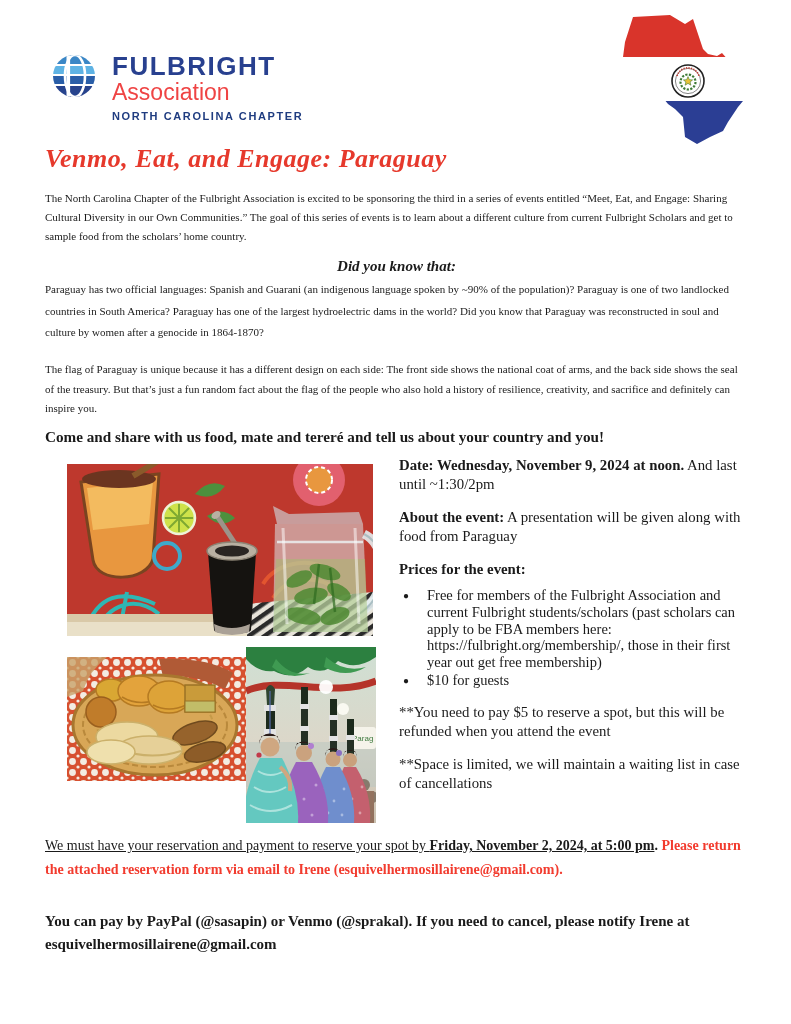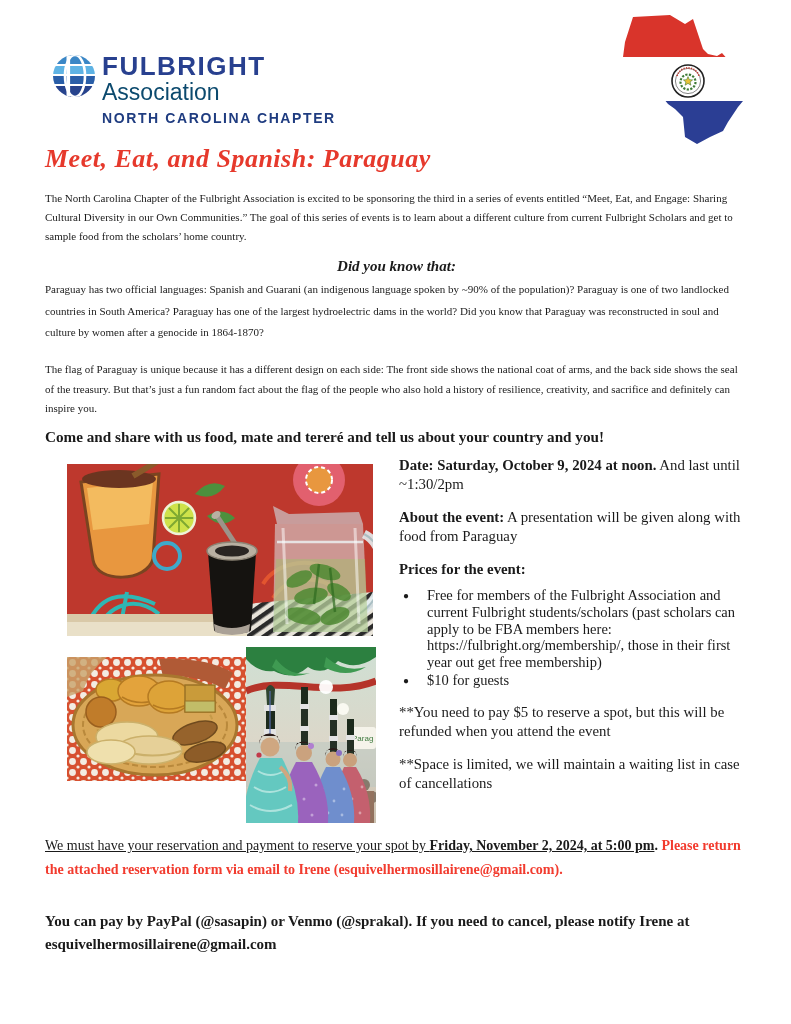--- a/index.html
+++ b/index.html
@@ -1,28 +1,28 @@
 <!DOCTYPE html>
 <html><head>
 <meta charset="utf-8">
 <style>
   html,body{margin:0;padding:0;background:#e9e9e9;}
   .page{position:relative;width:791px;height:1024px;margin:0 auto;background:#ffffff;
         font-family:"Liberation Serif","DejaVu Serif",serif;color:#1a1a1a;overflow:hidden;}
   .abs{position:absolute;}
 
   
-  .logo{left:52px;top:53px;display:flex;align-items:flex-start;gap:6px;}
+  .logo{left:52px;top:53px;display:flex;align-items:flex-start;gap:16px;}
   .logo-text{display:flex;flex-direction:column;}
   .logo-word{font-family:"Liberation Sans","DejaVu Sans",sans-serif;font-weight:700;
              font-size:26px;letter-spacing:1.5px;color:#28408f;line-height:1.0;}
   .logo-sub{font-family:"Liberation Sans","DejaVu Sans",sans-serif;font-weight:400;
-            font-size:23px;color:#0c4a6e;line-height:1.05;margin-top:1px;}
+            font-size:23px;color:#ef4444;line-height:1.05;margin-top:1px;}
   .logo-chapter{font-family:"Liberation Sans","DejaVu Sans",sans-serif;font-weight:700;
-            font-size:14px;letter-spacing:1.6px;color:#1f3c80;margin-top:6px;}
+            font-size:11px;letter-spacing:1.6px;color:#1f3c80;margin-top:6px;}
 
   .map{left:612px;top:4px;}
 
   .title{left:45px;top:144px;width:600px;margin:0;font-size:26px;font-weight:700;
          font-style:italic;color:#e6392c;letter-spacing:.5px;}
 
   p{margin:0;}
   .bodytxt{font-size:11px;line-height:18.8px;}
   .intro{left:45px;top:189px;width:703px;}
   .dyk-head{left:45px;top:258px;width:703px;text-align:center;font-weight:700;font-style:italic;font-size:15px;}
@@ -94,21 +94,21 @@
     </g>
     <g>
       <circle cx="73" cy="77" r="16" fill="#ffffff" stroke="#222222" stroke-width="1.6"></circle>
       <circle cx="73" cy="77" r="12.6" fill="none" stroke="#555555" stroke-width="0.7"></circle>
       <path d="M62,72 A11.5,11.5 0 0 1 84,72" fill="none" stroke="#c23a30" stroke-width="1.6" stroke-dasharray="1.3,1.2"></path>
       <circle cx="73" cy="78" r="7.5" fill="none" stroke="#3d7a36" stroke-width="2.2" stroke-dasharray="2.2,1.4"></circle>
       <polygon points="73,72.6 74.3,75.7 77.6,75.9 75.1,78 75.9,81.2 73,79.4 70.1,81.2 70.9,78 68.4,75.9 71.7,75.7" fill="#e8c33a" stroke="#3d7a36" stroke-width="0.6"></polygon>
     </g>
   </svg>
 
-  <h1 class="abs title">Meet, Eat, and Spanish: Paraguay</h1>
+  <h1 class="abs title">Venmo, Eat, and Engage: Paraguay</h1>
 
   <p class="abs bodytxt intro">The North Carolina Chapter of the Fulbright Association is excited to be sponsoring the third in a series of events entitled “Meet, Eat, and Engage: Sharing Cultural Diversity in our Own Communities.” The goal of this series of events is to learn about a different culture from current Fulbright Scholars and get to sample food from the scholars’ home country.</p>
   <div class="abs dyk-head">Did you know that:</div>
   <p class="abs bodytxt dyk-body">Paraguay has two official languages: Spanish and Guarani (an indigenous language spoken by ~90% of the population)? Paraguay is one of two landlocked countries in South America? Paraguay has one of the largest hydroelectric dams in the world? Did you know that Paraguay was reconstructed in soul and culture by women after a genocide in 1864-1870?</p>
   <p class="abs invite">Come and share with us food, mate and tereré and tell us about your country and you!</p>
   <p class="abs bodytxt flagp">The flag of Paraguay is unique because it has a different design on each side: The front side shows the national coat of arms, and the back side shows the seal of the treasury. But that’s just a fun random fact about the flag of the people who also hold a history of resilience, creativity, and sacrifice and definitely can inspire you.</p>
 
   <svg class="abs photo ph-terere" width="306" height="172" viewBox="0 0 306 172">
     <rect width="306" height="172" fill="#c23a2e"></rect>
     <rect x="0" y="0" width="306" height="172" fill="#b5362c" opacity="0.3"></rect>
@@ -300,21 +300,21 @@
         <path d="M13,97 a10.5,10.5 0 0 1 21,0 l-2.5,-8 h-16 Z" fill="#2a1c18"></path>
         <circle cx="13" cy="108" r="2.6" fill="#c23a4a"></circle>
         <path d="M14,111 Q-4,146 -2,176 L52,176 Q54,144 36,111 Z" fill="#64c8c0"></path>
         <path d="M12,124 q12,8 26,0 M8,140 q16,10 32,0 M4,158 q20,12 42,0" fill="none" stroke="#bfeae4" stroke-width="2" opacity="0.8"></path>
         <path d="M34,120 q12,10 10,24" fill="none" stroke="#cfa781" stroke-width="4"></path>
       </g>
     </g>
   </svg>
 
   <div class="abs details">
-    <p><b class="lbl">Date: Saturday, October 9, 2024 at noon.</b><span>  And last until ~1:30/2pm</span></p>
+    <p><b class="lbl">Date: Wednesday, November 9, 2024 at noon.</b><span>  And last until ~1:30/2pm</span></p>
     <p><b class="lbl">About the event:</b><span> A presentation will be given along with food from Paraguay</span></p>
     <p class="prices-head"><b class="lbl">Prices for the event:</b></p>
     <ul class="bullets">
       <li><span class="dot">●</span><span>Free for members of the Fulbright Association and current Fulbright students/scholars (past scholars can apply to be FBA members here: https://fulbright.org/membership/, those in their first year out get free membership)</span></li>
       <li><span class="dot">●</span><span>$10 for guests</span></li>
     </ul>
     <p class="note">**You need to pay $5 to reserve a spot, but this will be refunded when you  attend the event</p>
     <p class="note">**Space is limited, we will maintain a waiting list in case of cancellations</p>
   </div>
 

